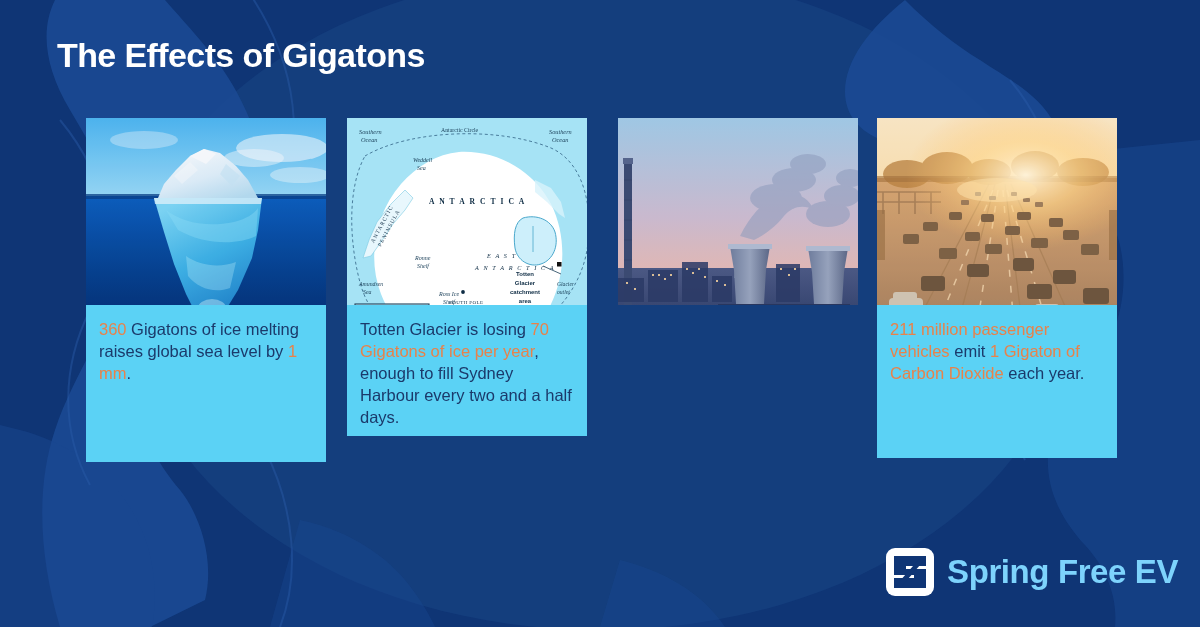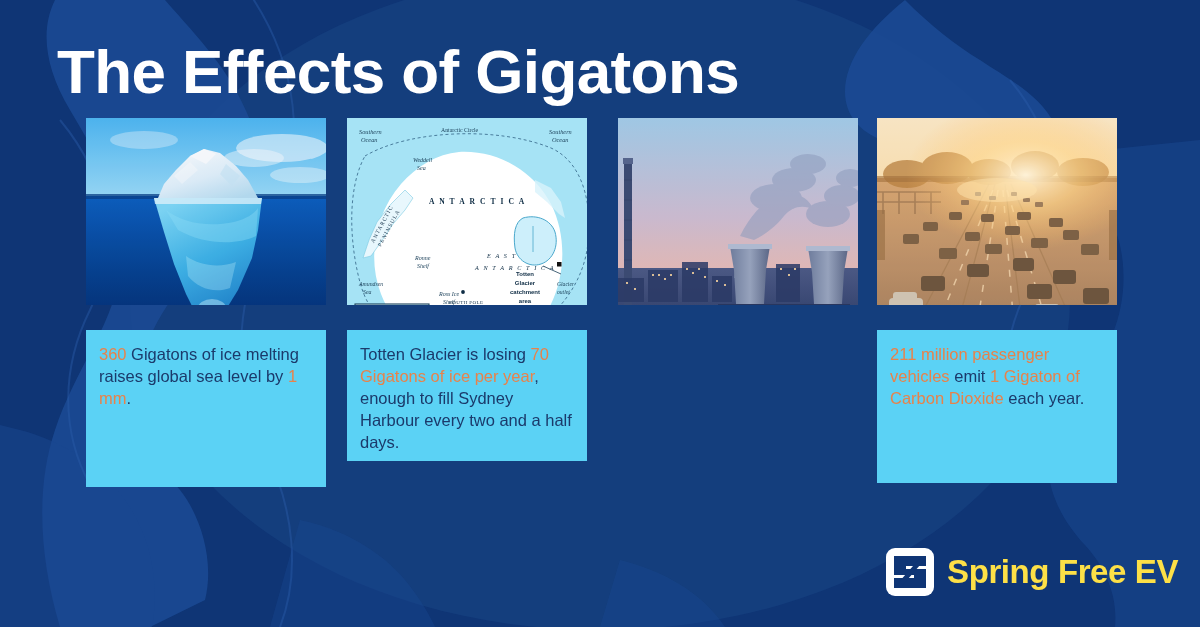--- a/index.html
+++ b/index.html
@@ -6,51 +6,50 @@
   html,body { width:1200px; height:627px; overflow:hidden; }
   body {
     background:#0F3575;
     font-family:"Liberation Sans", sans-serif;
     position:relative;
   }
   #bg-watermark { position:absolute; inset:0; width:1200px; height:627px; }
 
   #page-title {
     position:absolute; left:57px; top:36px;
-    font-size:62px; font-weight:bold; color:#FFFFFF;
+    font-size:34px; font-weight:bold; color:#FFFFFF;
     letter-spacing:-0.6px;
   }
 
   .card { position:absolute; width:240px; }
   .card-media { width:240px; height:187px; overflow:hidden; position:relative; }
   .card-media svg { display:block; width:240px; height:247px; }
   .card-caption {
     background:#5BD2F5; color:#1B3A6B;
     font-size:16.5px; line-height:1.33;
     padding:14px 12px 14px 13px;
-    margin-top:25px;
   }
   .hl { color:#E8824A; }
 
   #card-1 { left:86px; top:118px; }
   #card-2 { left:347px; top:118px; }
   #card-3 { left:618px; top:118px; }
   #card-4 { left:877px; top:118px; }
   #card-1 .card-caption { height:157px; }
   #card-2 .card-caption { height:131px; }
   #card-3 .card-caption { height:153px; }
   #card-4 .card-caption { height:153px; }
 
   #brand-logo {
     position:absolute; right:22px; top:548px;
     display:flex; align-items:center; gap:13px;
   }
   #brand-mark { width:48px; height:48px; display:block; }
   #brand-name {
-    font-size:33px; font-weight:bold; color:#fde047;
+    font-size:33px; font-weight:bold; color:#7dd3fc;
     letter-spacing:-0.4px; white-space:nowrap;
   }
 </style>
 </head>
 <body>
 
 <svg id="bg-watermark" viewBox="0 0 1200 627" preserveAspectRatio="none" aria-hidden="true">
   <rect x="0" y="0" width="1200" height="627" fill="#0F3575"></rect>
   <g fill="#17439180" opacity="0.85">
     <ellipse cx="600" cy="300" rx="470" ry="330" fill="#15407F"></ellipse>

